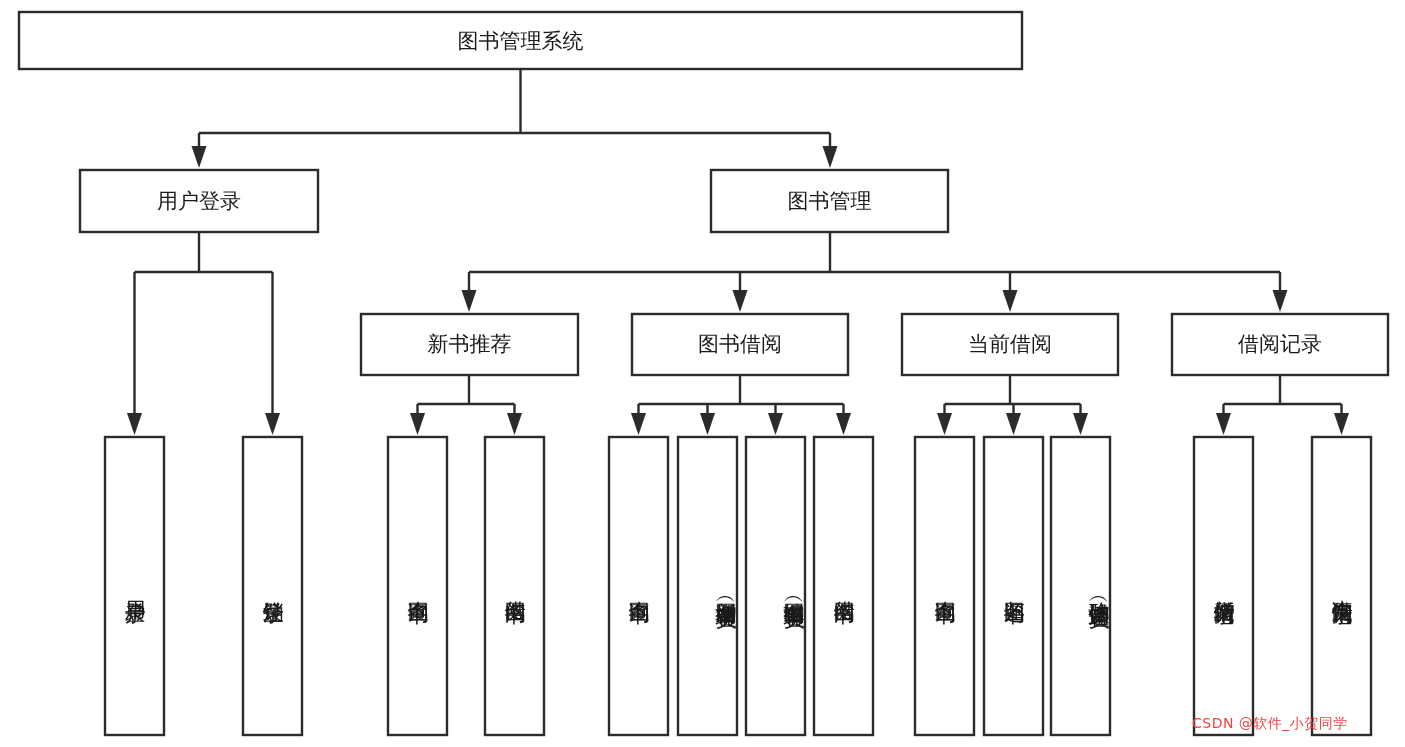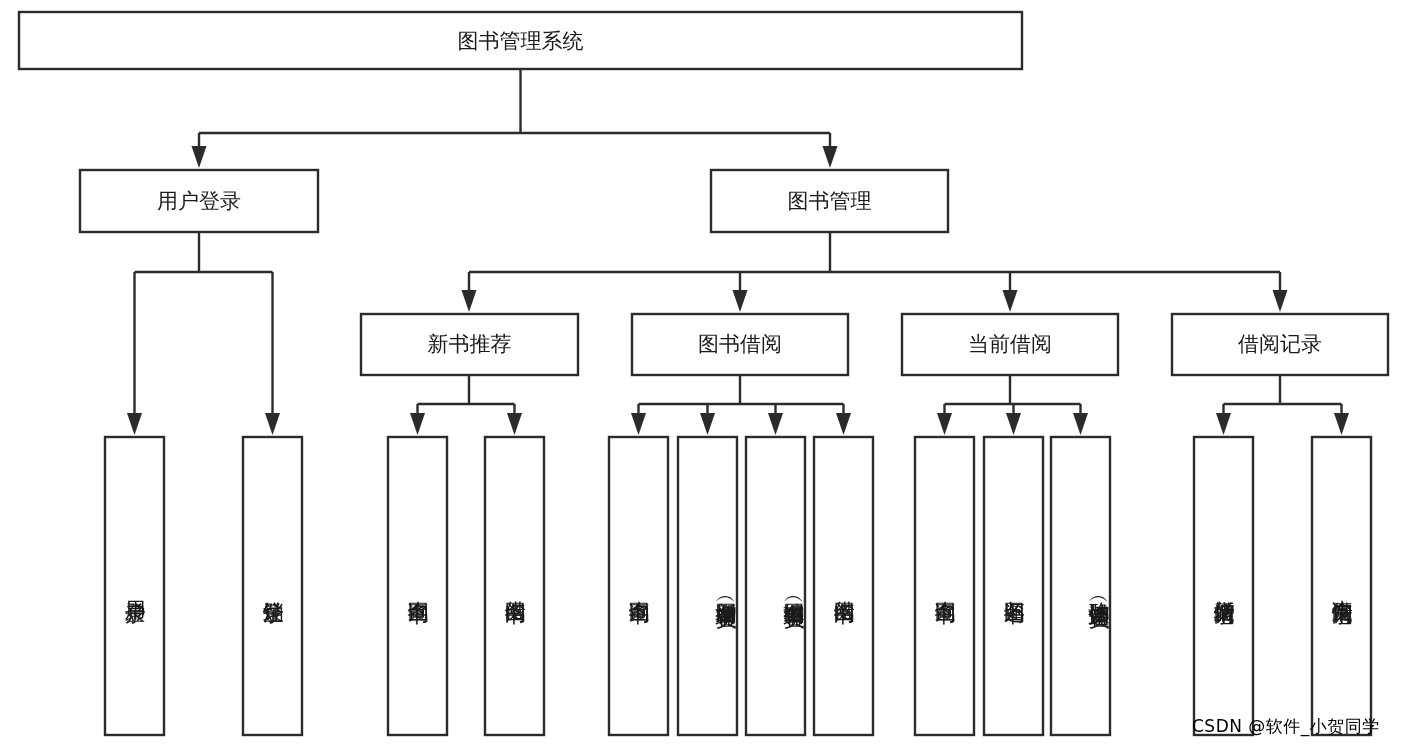--- a/index.html
+++ b/index.html
@@ -60,22 +60,22 @@
     display: flex;
     align-items: center;
     justify-content: center;
     text-align: center;
     white-space: nowrap;
     pointer-events: none;
   }
   .watermark {
     position: absolute;
     font-family: "DejaVu Sans", "Liberation Sans", sans-serif;
-    font-size: 17px;
-    color: #000000;
+    font-size: 14px;
+    color: #ef4444;
     white-space: nowrap;
     letter-spacing: 0.5px;
   }
 </style>
 </head>
 <body>
 
 <div id="diagram-root">
 
   <svg class="flow" viewBox="0 0 1405 747">

